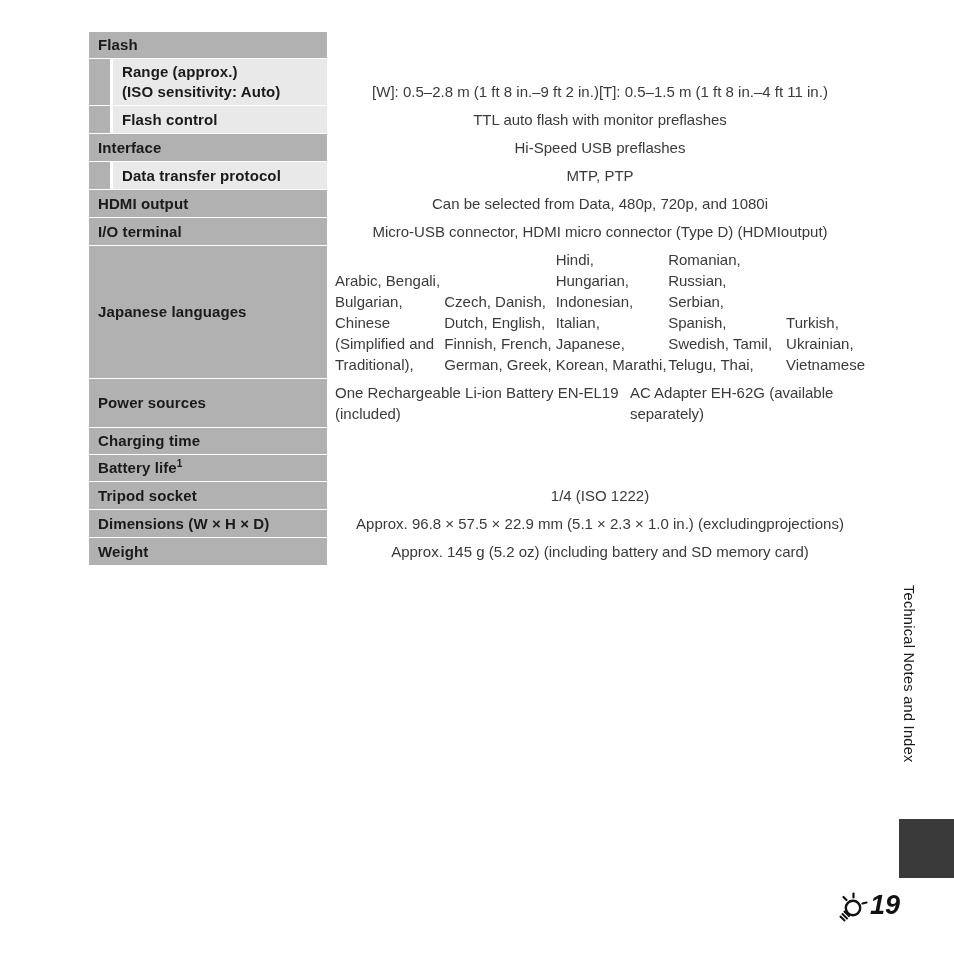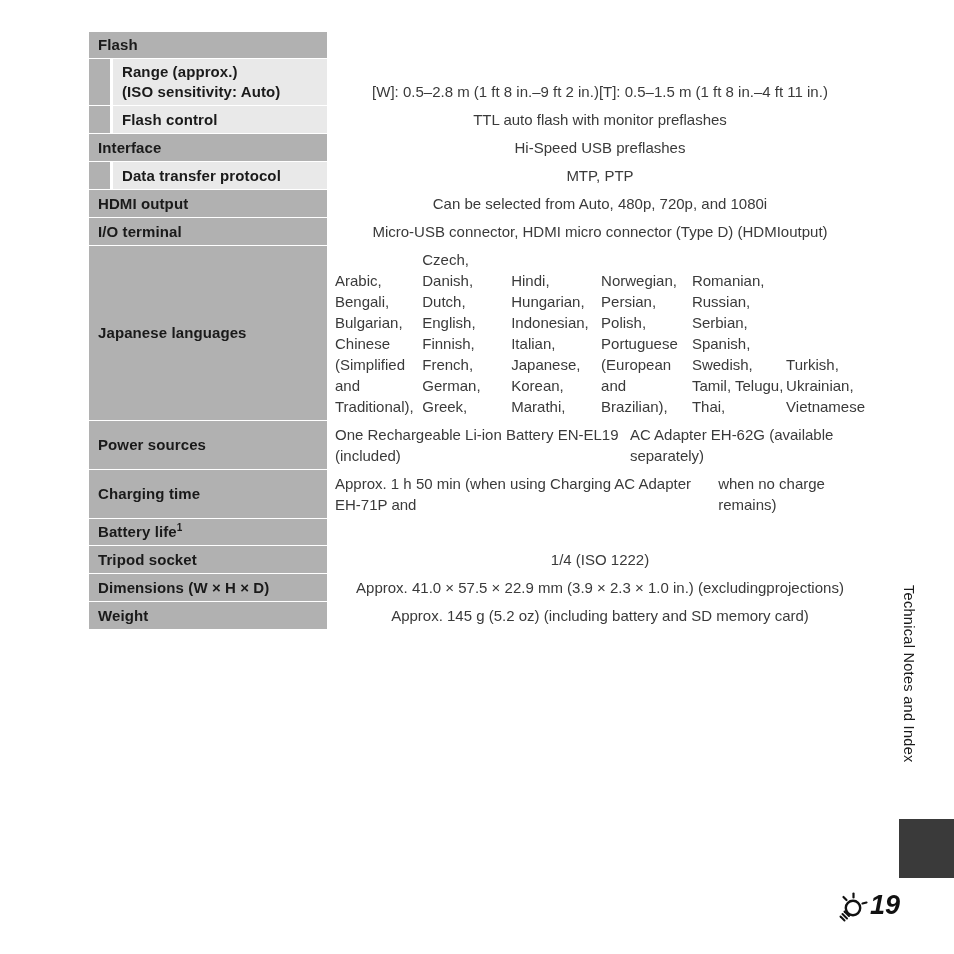--- a/index.html
+++ b/index.html
@@ -184,21 +184,21 @@
     </div>
     <div class="row header">
       <div class="label-area">
         <div class="label-cell">
           <div>
             <div>HDMI output</div>
           </div>
         </div>
       </div>
       <div class="value-cell">
-        <div>Can be selected from Auto, 480p, 720p, and 1080i</div>
+        <div>Can be selected from Data, 480p, 720p, and 1080i</div>
       </div>
     </div>
     <div class="row header">
       <div class="label-area">
         <div class="label-cell">
           <div>
             <div>I/O terminal</div>
           </div>
         </div>
       </div>
@@ -212,21 +212,20 @@
         <div class="label-cell">
           <div>
             <div>Japanese languages</div>
           </div>
         </div>
       </div>
       <div class="value-cell">
         <div>Arabic, Bengali, Bulgarian, Chinese (Simplified and Traditional),</div>
         <div>Czech, Danish, Dutch, English, Finnish, French, German, Greek,</div>
         <div>Hindi, Hungarian, Indonesian, Italian, Japanese, Korean, Marathi,</div>
-        <div>Norwegian, Persian, Polish, Portuguese (European and Brazilian),</div>
         <div>Romanian, Russian, Serbian, Spanish, Swedish, Tamil, Telugu, Thai,</div>
         <div>Turkish, Ukrainian, Vietnamese</div>
       </div>
     </div>
     <div class="row header">
       <div class="label-area">
         <div class="label-cell">
           <div>
             <div>Power sources</div>
           </div>
@@ -238,24 +237,20 @@
       </div>
     </div>
     <div class="row header">
       <div class="label-area">
         <div class="label-cell">
           <div>
             <div>Charging time</div>
           </div>
         </div>
       </div>
-      <div class="value-cell">
-        <div>Approx. 1 h 50 min (when using Charging AC Adapter EH-71P and</div>
-        <div>when no charge remains)</div>
-      </div>
     </div>
     <div class="row header">
       <div class="label-area">
         <div class="label-cell">
           <div>
             <div>Battery life<sup>1</sup></div>
           </div>
         </div>
       </div>
       <div class="value-cell"></div>
@@ -274,21 +269,21 @@
     </div>
     <div class="row header">
       <div class="label-area">
         <div class="label-cell">
           <div>
             <div>Dimensions (W × H × D)</div>
           </div>
         </div>
       </div>
       <div class="value-cell">
-        <div>Approx. 41.0 × 57.5 × 22.9 mm (3.9 × 2.3 × 1.0 in.) (excluding</div>
+        <div>Approx. 96.8 × 57.5 × 22.9 mm (5.1 × 2.3 × 1.0 in.) (excluding</div>
         <div>projections)</div>
       </div>
     </div>
     <div class="row header">
       <div class="label-area">
         <div class="label-cell">
           <div>
             <div>Weight</div>
           </div>
         </div>

